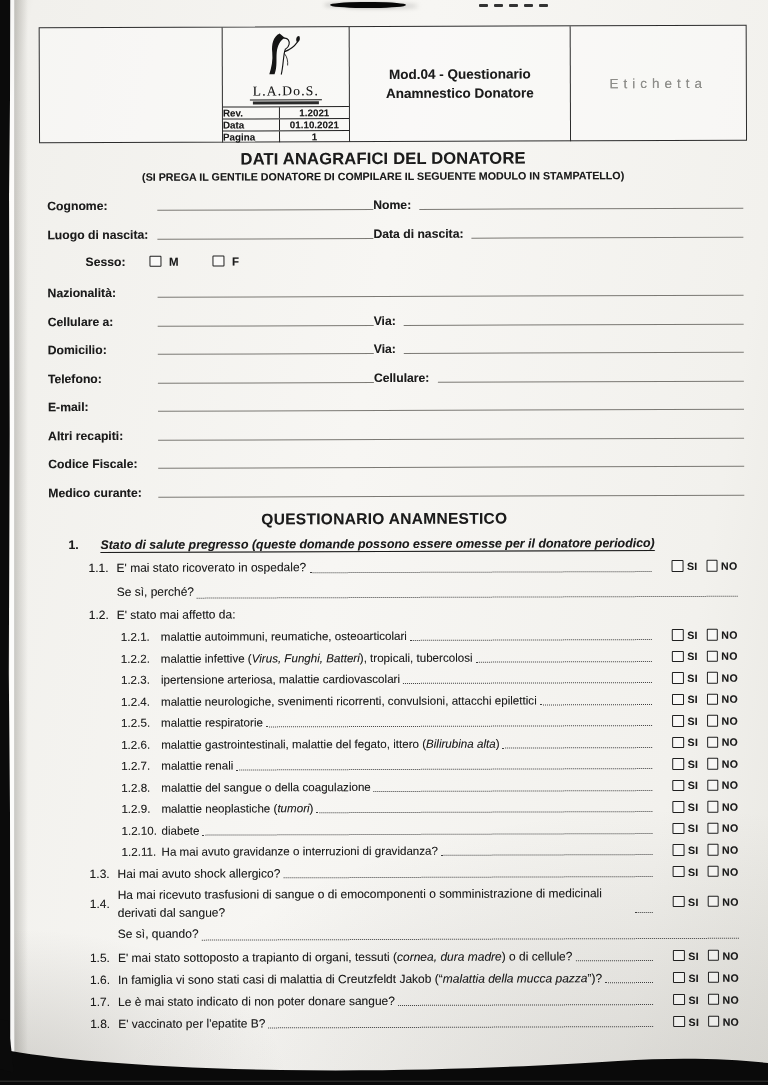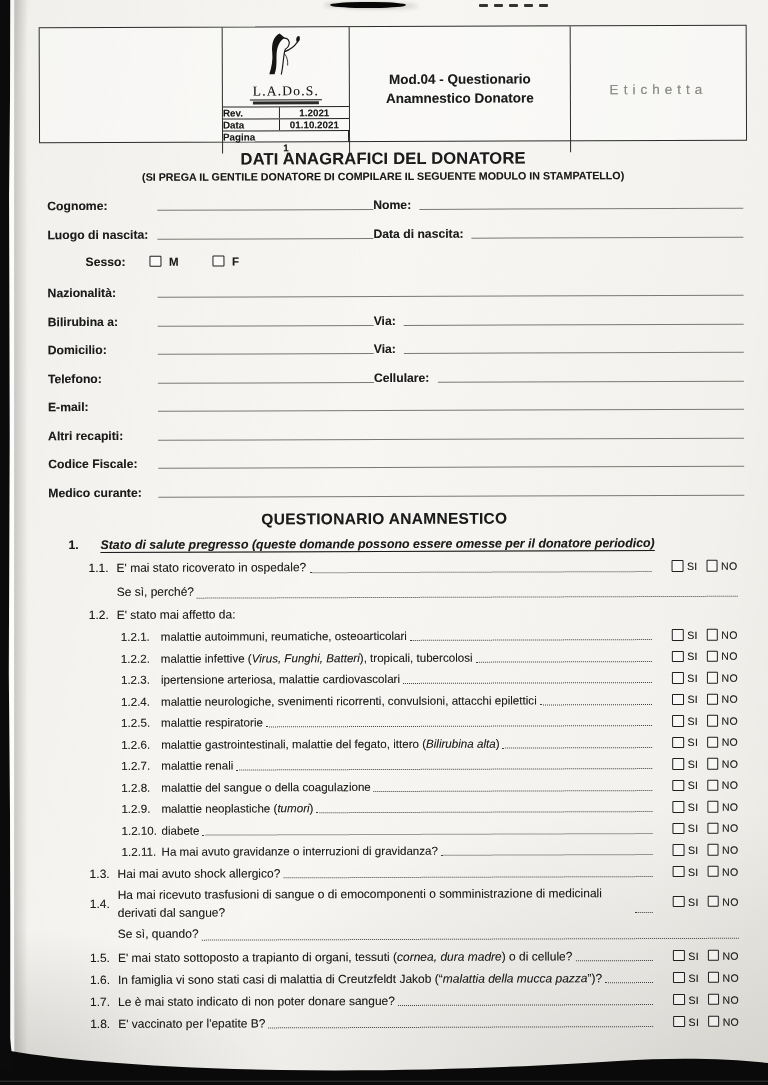--- a/index.html
+++ b/index.html
@@ -35,21 +35,21 @@
   .hcell { border-left:1.6px solid #2c2c2c; position:relative; }
   .hcell:first-child { border-left:none; }
 
   .logo-cell { display:flex; flex-direction:column; align-items:center; padding-top:3px; }
   .logo-fig { flex:0 0 auto; }
   .logo-text { font-family:"Liberation Serif", serif; font-size:13.5px; letter-spacing:1.2px;
     border-bottom:1.6px solid #111; padding:0 3px 1px 3px; line-height:1.02; }
   .logo-subbar { width:66px; height:2.6px; background:#2a2a2a; margin-top:1.5px; }
   .meta-table { width:100%; margin-top:2.5px; border-top:1.5px solid #222; flex:1; display:flex; flex-direction:column; font-size:9.8px; }
   .meta-row { display:flex; flex:1; border-bottom:1.5px solid #222; align-items:center; }
-  .meta-row:last-child { border-bottom:none;flex-direction:column; }
+  .meta-row:last-child { border-bottom:none; }
   .meta-label { flex:0 0 45%; border-right:1.5px solid #222; padding-left:0; font-weight:bold; align-self:stretch; display:flex; align-items:center; }
   .meta-value { flex:1; text-align:center; font-weight:bold; }
 
   .title-cell { display:flex; align-items:center; justify-content:center; }
   .doc-title { font-weight:bold; font-size:13.5px; line-height:1.4; text-align:center; max-width:195px; }
   .label-cell { display:flex; align-items:center; justify-content:center; }
   .etichetta { color:#8d8d89; letter-spacing:5px; font-size:13.5px; }
 
   .main-title { text-align:center; font-weight:bold; font-size:16.5px; letter-spacing:.2px; margin-top:7px; }
   .sub-title  { text-align:center; font-weight:bold; font-size:10.7px; margin-top:2px; }
@@ -82,21 +82,21 @@
   .q-row.lvl2 .q-num { flex:0 0 40px; }
   .q-row.lvl1 { height:22px; font-size:12px; }
   .q-row.cont { height:25px; font-size:12px; }
   .q-text { white-space:nowrap; }
   .q-text .it { font-style:italic; }
   .q-row.wrap { height:auto; min-height:36px; padding-top:1px; }
   .q-row.wrap .q-text { white-space:normal; max-width:514px; line-height:1.5; }
   .leader { flex:1 1 12px; border-bottom:1.8px dotted #3d3d3d; height:0; align-self:flex-end; margin:0 5px 5.5px 3px; }
   .q-row.wrap .leader { margin-bottom:7px; }
   .yesno { flex:0 0 86px; display:flex; align-items:center; justify-content:flex-end; gap:3.5px; font-size:10.6px; }
-  .yn-label { margin-right:5px; letter-spacing:.3px; }
+  .yn-label { margin-right:5px; letter-spacing:.3px;font-weight:bold; }
 </style>
 </head>
 <body>
 
 <div class="page">
 
   <div class="doc">
 
     <div class="header-box">
       <div class="hcell"></div>
@@ -163,21 +163,21 @@
           <span class="opt">
             <span class="cb"></span>
             <span class="opt-label">F</span>
           </span>
         </div>
         <div class="f-row">
           <span class="flabel first">Nazionalità:</span>
           <span class="fline"></span>
         </div>
         <div class="f-row">
-          <span class="flabel first">Bilirubina a:</span>
+          <span class="flabel first">Cellulare a:</span>
           <span class="fline fixed"></span>
           <span class="flabel mid">Via:</span>
           <span class="fline"></span>
         </div>
         <div class="f-row">
           <span class="flabel first">Domicilio:</span>
           <span class="fline fixed"></span>
           <span class="flabel mid">Via:</span>
           <span class="fline"></span>
         </div>

